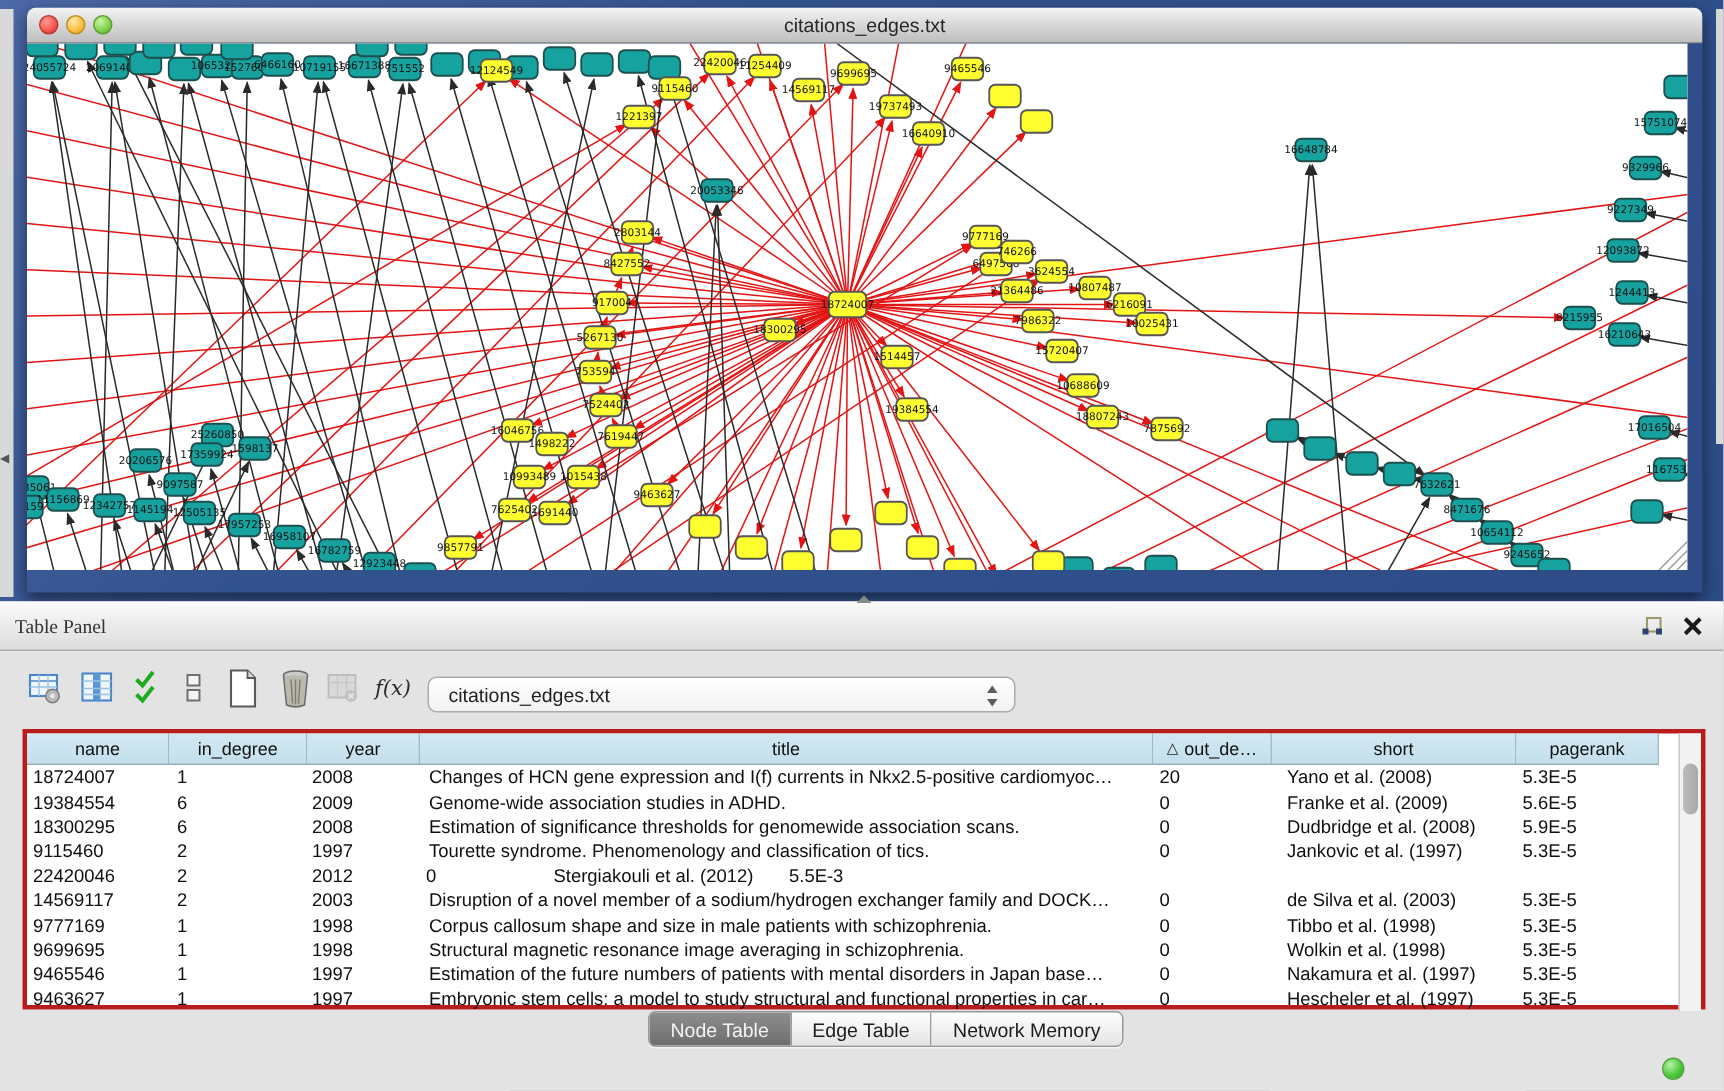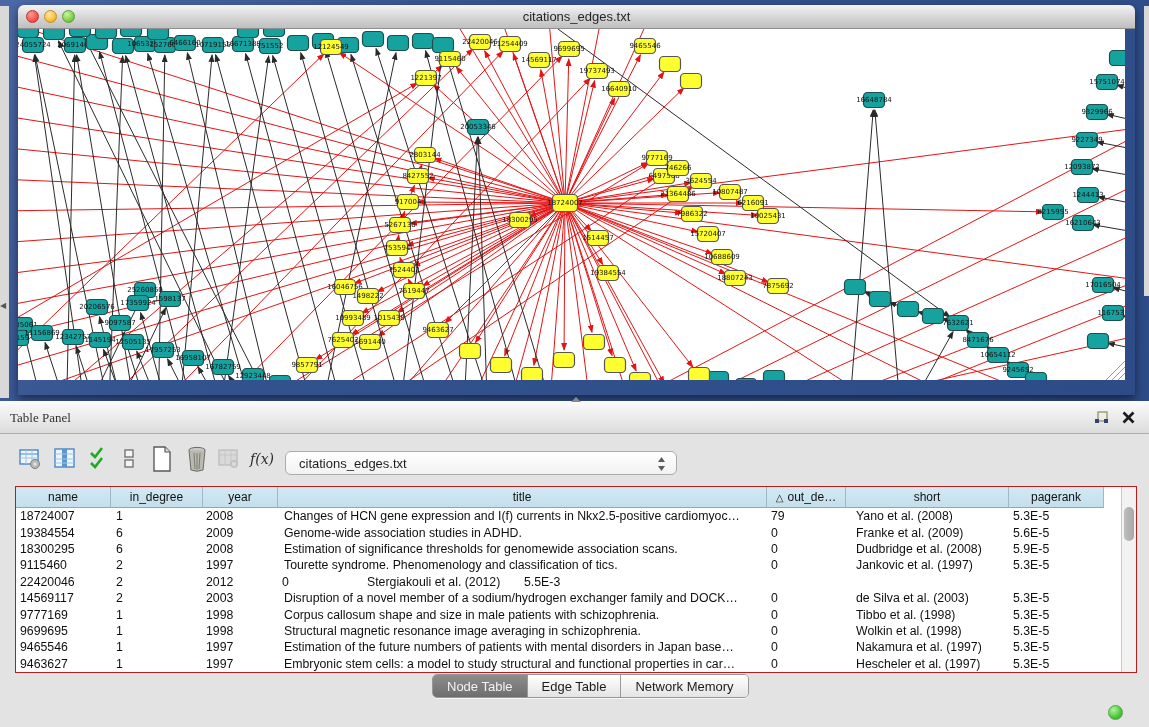--- a/index.html
+++ b/index.html
@@ -24,21 +24,21 @@
   #tp-title{position:absolute;left:10px;top:9px;font-size:13px;color:#333;font-family:Liberation Serif, serif;}
   #tp-float{position:absolute;right:40px;top:9px;width:15px;height:15px;cursor:pointer;}
   #tp-close{position:absolute;right:13px;top:9px;width:15px;height:15px;cursor:pointer;}
   
   #tp-toolbar{position:absolute;left:0;top:33px;width:100%;height:52px;}
   .tbtn{position:absolute;top:10px;width:28px;height:30px;display:flex;align-items:center;justify-content:center;cursor:pointer;}
   #combo{position:absolute;left:285px;top:17px;width:392px;height:24px;background:linear-gradient(#ffffff,#f2f2f2);border:1px solid #ababab;border-radius:6px;box-sizing:border-box;cursor:pointer;}
   #combo-text{position:absolute;left:13px;top:4px;font-size:13px;color:#1e1e1e;}
   #combo-arrows{position:absolute;right:10px;top:4px;}
   
-  #grid{position:absolute;left:15px;top:85px;width:1122px;height:187px;background:#ffffff;border:1px solid #b91c1c;box-sizing:border-box;}
+  #grid{position:absolute;left:15px;top:85px;width:1122px;height:187px;background:#ffffff;border:3px solid #b91c1c;box-sizing:border-box;}
   #grid-header{position:absolute;left:0;top:0;height:21px;display:flex;}
   .hcell{height:21px;background:linear-gradient(#d3e9f3,#c3dfec);border-right:1px solid #9fb9c6;border-bottom:1px solid #8ea9b6;box-sizing:border-box;font-size:12px;color:#111;display:flex;align-items:center;justify-content:center;cursor:pointer;}
   .hcell .sort{font-size:10px;margin-right:4px;color:#222;}
   #grid-body{position:absolute;left:0;top:21px;width:1105px;height:164px;overflow:hidden;}
   .trow{display:flex;height:16.4px;align-items:center;cursor:default;}
   .tcell{font-size:12.3px;color:#101010;white-space:nowrap;overflow:hidden;box-sizing:border-box;}
   #vscroll{position:absolute;right:0;top:0;width:15px;height:185px;background:#f2f2f2;border-left:1px solid #c9c9c9;box-sizing:border-box;}
   #vthumb{position:absolute;left:2px;top:20px;width:10px;height:34px;background:linear-gradient(90deg,#bdbdbd,#a8a8a8);border-radius:5px;cursor:pointer;}
   
   #tabs{position:absolute;left:432px;top:273px;height:22px;display:flex;border:1px solid #979797;border-radius:5px;overflow:hidden;box-shadow:0 1px 0 rgba(255,255,255,.7);}
@@ -562,21 +562,21 @@
         <div class="hcell" style="width: 95px;">
           <span>pagerank</span>
         </div>
       </div>
     <div id="grid-body">
         <div class="trow">
           <div class="tcell" style="width: 95px; padding-left: 4px;">18724007</div>
           <div class="tcell" style="width: 92px; padding-left: 5px;">1</div>
           <div class="tcell" style="width: 75px; padding-left: 3px;">2008</div>
           <div class="tcell" style="width: 489px; padding-left: 6px;">Changes of HCN gene expression and I(f) currents in Nkx2.5-positive cardiomyoc…</div>
-          <div class="tcell" style="width: 79px; padding-left: 4px;">79</div>
+          <div class="tcell" style="width: 79px; padding-left: 4px;">20</div>
           <div class="tcell" style="width: 163px; padding-left: 10px;">Yano et al. (2008)</div>
           <div class="tcell" style="width: 95px; padding-left: 4px;">5.3E-5</div>
         </div>
         <div class="trow">
           <div class="tcell" style="width: 95px; padding-left: 4px;">19384554</div>
           <div class="tcell" style="width: 92px; padding-left: 5px;">6</div>
           <div class="tcell" style="width: 75px; padding-left: 3px;">2009</div>
           <div class="tcell" style="width: 489px; padding-left: 6px;">Genome-wide association studies in ADHD.</div>
           <div class="tcell" style="width: 79px; padding-left: 4px;">0</div>
           <div class="tcell" style="width: 163px; padding-left: 10px;">Franke et al. (2009)</div>

